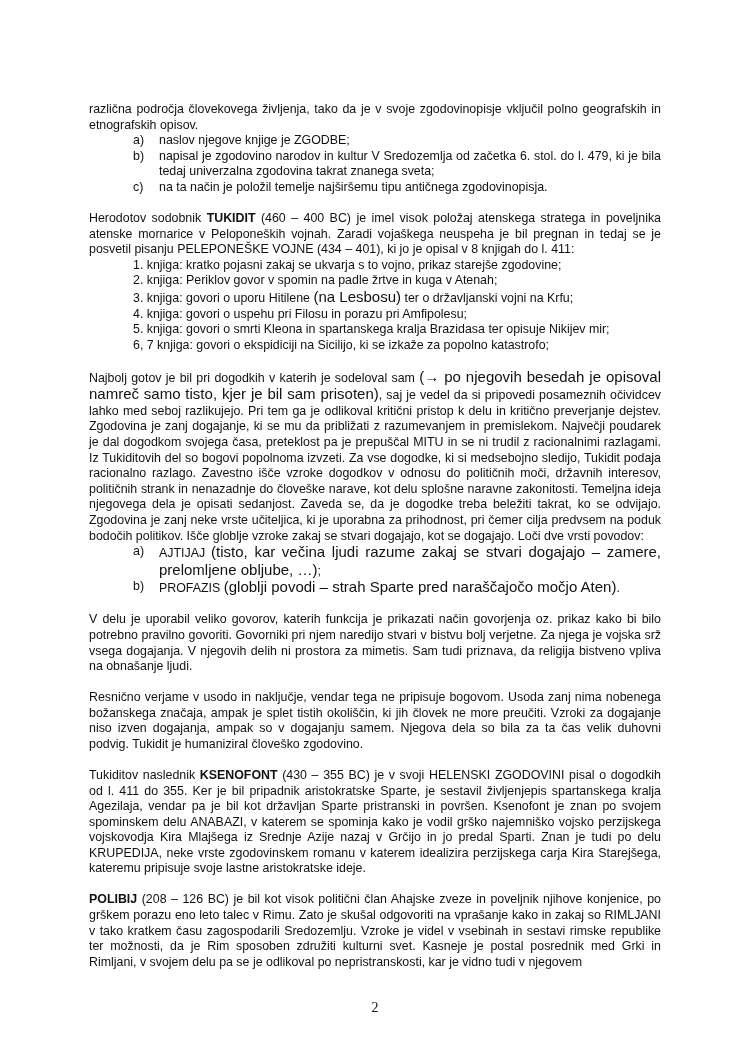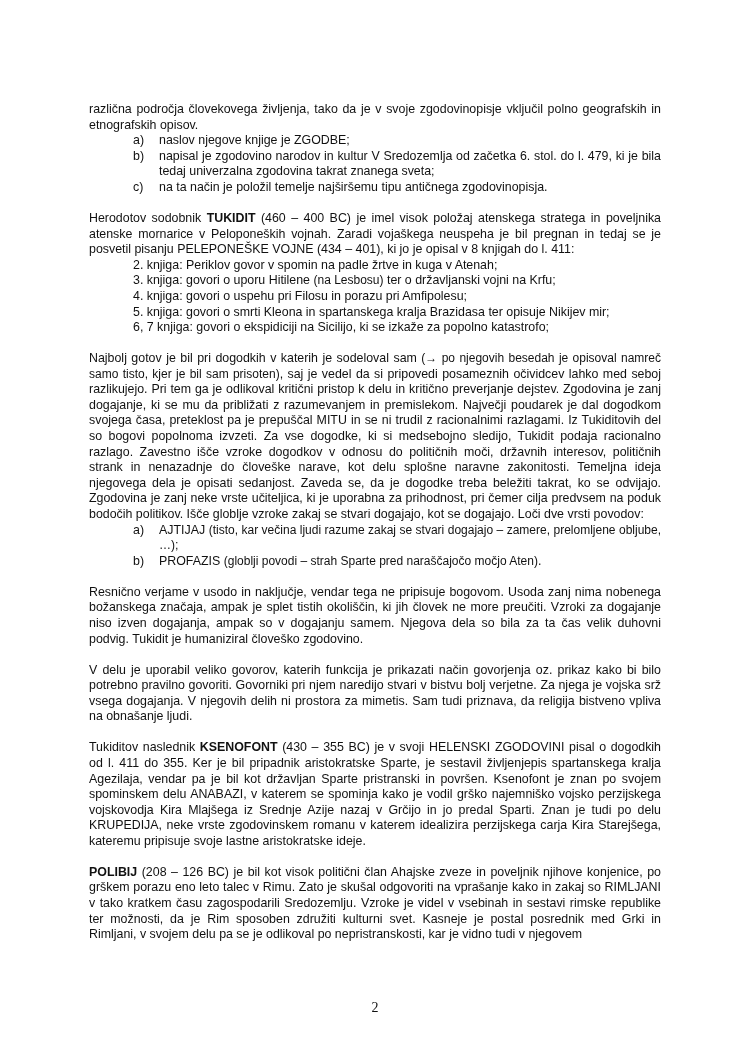--- a/index.html
+++ b/index.html
@@ -8,57 +8,58 @@
     position: absolute; left: 89px; top: 102px; width: 572px;
     font-family: "Liberation Sans", sans-serif; font-size: 12.4px; line-height: 15.6px; color: #111;
     text-align: justify;
   }
   .para { margin: 0 0 15.4px 0; }
   .para.tight { margin-bottom: 0; }
   .list { margin: 0 0 15.4px 0; padding: 0; list-style: none; }
   .alpha li { position: relative; padding-left: 70px; }
   .alpha li .lbl { position: absolute; left: 44px; top: 0; }
   .books li { padding-left: 44px; text-align: left; }
-  .small { font-size: 12px; }
+  .small { font-size: 15px; }
   .name { font-weight: bold; }
   .pagenum {
     position: absolute; left: 0; width: 750px; top: 1000px; text-align: center;
     font-family: "Liberation Serif", serif; font-size: 14px; color: #111;
   }
 </style>
 </head>
 <body>
 
 <div class="page">
 
   <p class="para tight">različna področja človekovega življenja, tako da je v svoje zgodovinopisje vključil polno geografskih in etnografskih opisov.</p>
   <ul class="list alpha">
     <li><span class="lbl">a)</span><span>naslov njegove knjige je ZGODBE;</span></li>
     <li><span class="lbl">b)</span><span>napisal je zgodovino narodov in kultur V Sredozemlja od začetka 6. stol. do l. 479, ki je bila tedaj univerzalna zgodovina takrat znanega sveta;</span></li>
     <li><span class="lbl">c)</span><span>na ta način je položil temelje najširšemu tipu antičnega zgodovinopisja.</span></li>
   </ul>
 
   <p class="para tight"><span>Herodotov sodobnik </span><span class="name">TUKIDIT</span><span> (460 – 400 BC) je imel visok položaj atenskega stratega in poveljnika atenske mornarice v Peloponeških vojnah. Zaradi vojaškega neuspeha je bil pregnan in tedaj se je posvetil pisanju PELEPONEŠKE VOJNE (434 – 401), ki jo je opisal v 8 knjigah do l. 411:</span></p>
   <ul class="list books">
+    <li>1. knjiga: kratko pojasni zakaj se ukvarja s to vojno, prikaz starejše zgodovine;</li>
     <li>2. knjiga: Periklov govor v spomin na padle žrtve in kuga v Atenah;</li>
     <li><span>3. knjiga: govori o uporu Hitilene </span><span class="small">(na Lesbosu)</span><span> ter o državljanski vojni na Krfu;</span></li>
     <li>4. knjiga: govori o uspehu pri Filosu in porazu pri Amfipolesu;</li>
     <li>5. knjiga: govori o smrti Kleona in spartanskega kralja Brazidasa ter opisuje Nikijev mir;</li>
     <li>6, 7 knjiga: govori o ekspidiciji na Sicilijo, ki se izkaže za popolno katastrofo;</li>
   </ul>
 
   <p class="para tight"><span>Najbolj gotov je bil pri dogodkih v katerih je sodeloval sam </span><span class="small">(→ po njegovih besedah je opisoval namreč samo tisto, kjer je bil sam prisoten)</span><span>, saj je vedel da si pripovedi posameznih očividcev lahko med seboj razlikujejo. Pri tem ga je odlikoval kritični pristop k delu in kritično preverjanje dejstev. Zgodovina je zanj dogajanje, ki se mu da približati z razumevanjem in premislekom. Največji poudarek je dal dogodkom svojega časa, preteklost pa je prepuščal MITU in se ni trudil z racionalnimi razlagami. Iz Tukiditovih del so bogovi popolnoma izvzeti. Za vse dogodke, ki si medsebojno sledijo, Tukidit podaja racionalno razlago. Zavestno išče vzroke dogodkov v odnosu do političnih moči, državnih interesov, političnih strank in nenazadnje do človeške narave, kot delu splošne naravne zakonitosti. Temeljna ideja njegovega dela je opisati sedanjost. Zaveda se, da je dogodke treba beležiti takrat, ko se odvijajo. Zgodovina je zanj neke vrste učiteljica, ki je uporabna za prihodnost, pri čemer cilja predvsem na poduk bodočih politikov. Išče globlje vzroke zakaj se stvari dogajajo, kot se dogajajo. Loči dve vrsti povodov:</span></p>
   <ul class="list alpha">
     <li><span class="lbl">a)</span><span>AJTIJAJ</span> <span class="small">(tisto, kar večina ljudi razume zakaj se stvari dogajajo – zamere, prelomljene obljube, …)</span><span>;</span></li>
     <li><span class="lbl">b)</span><span>PROFAZIS</span> <span class="small">(globlji povodi – strah Sparte pred naraščajočo močjo Aten)</span><span>.</span></li>
   </ul>
 
+  <p class="para">V delu je uporabil veliko govorov, katerih funkcija je prikazati način govorjenja oz. prikaz kako bi bilo potrebno pravilno govoriti. Govorniki pri njem naredijo stvari v bistvu bolj verjetne. Za njega je vojska srž vsega dogajanja. V njegovih delih ni prostora za mimetis. Sam tudi priznava, da religija bistveno vpliva na obnašanje ljudi.</p>
+
   <p class="para">Resnično verjame v usodo in naključje, vendar tega ne pripisuje bogovom. Usoda zanj nima nobenega božanskega značaja, ampak je splet tistih okoliščin, ki jih človek ne more preučiti. Vzroki za dogajanje niso izven dogajanja, ampak so v dogajanju samem. Njegova dela so bila za ta čas velik duhovni podvig. Tukidit je humaniziral človeško zgodovino.</p>
-
-  <p class="para">V delu je uporabil veliko govorov, katerih funkcija je prikazati način govorjenja oz. prikaz kako bi bilo potrebno pravilno govoriti. Govorniki pri njem naredijo stvari v bistvu bolj verjetne. Za njega je vojska srž vsega dogajanja. V njegovih delih ni prostora za mimetis. Sam tudi priznava, da religija bistveno vpliva na obnašanje ljudi.</p>
 
 
   <p class="para"><span>Tukiditov naslednik </span><span class="name">KSENOFONT</span><span> (430 – 355 BC) je v svoji HELENSKI ZGODOVINI pisal o dogodkih od l. 411 do 355. Ker je bil pripadnik aristokratske Sparte, je sestavil življenjepis spartanskega kralja Agezilaja, vendar pa je bil kot državljan Sparte pristranski in površen. Ksenofont je znan po svojem spominskem delu ANABAZI, v katerem se spominja kako je vodil grško najemniško vojsko perzijskega vojskovodja Kira Mlajšega iz Srednje Azije nazaj v Grčijo in jo predal Sparti. Znan je tudi po delu KRUPEDIJA, neke vrste zgodovinskem romanu v katerem idealizira perzijskega carja Kira Starejšega, kateremu pripisuje svoje lastne aristokratske ideje.</span></p>
 
   <p class="para"><span class="name">POLIBIJ</span><span> (208 – 126 BC) je bil kot visok politični član Ahajske zveze in poveljnik njihove konjenice, po grškem porazu eno leto talec v Rimu. Zato je skušal odgovoriti na vprašanje kako in zakaj so RIMLJANI v tako kratkem času zagospodarili Sredozemlju. Vzroke je videl v vsebinah in sestavi rimske republike ter možnosti, da je Rim sposoben združiti kulturni svet. Kasneje je postal posrednik med Grki in Rimljani, v svojem delu pa se je odlikoval po nepristranskosti, kar je vidno tudi v njegovem</span></p>
 
 </div>
 
 <div class="pagenum">2</div>
 

